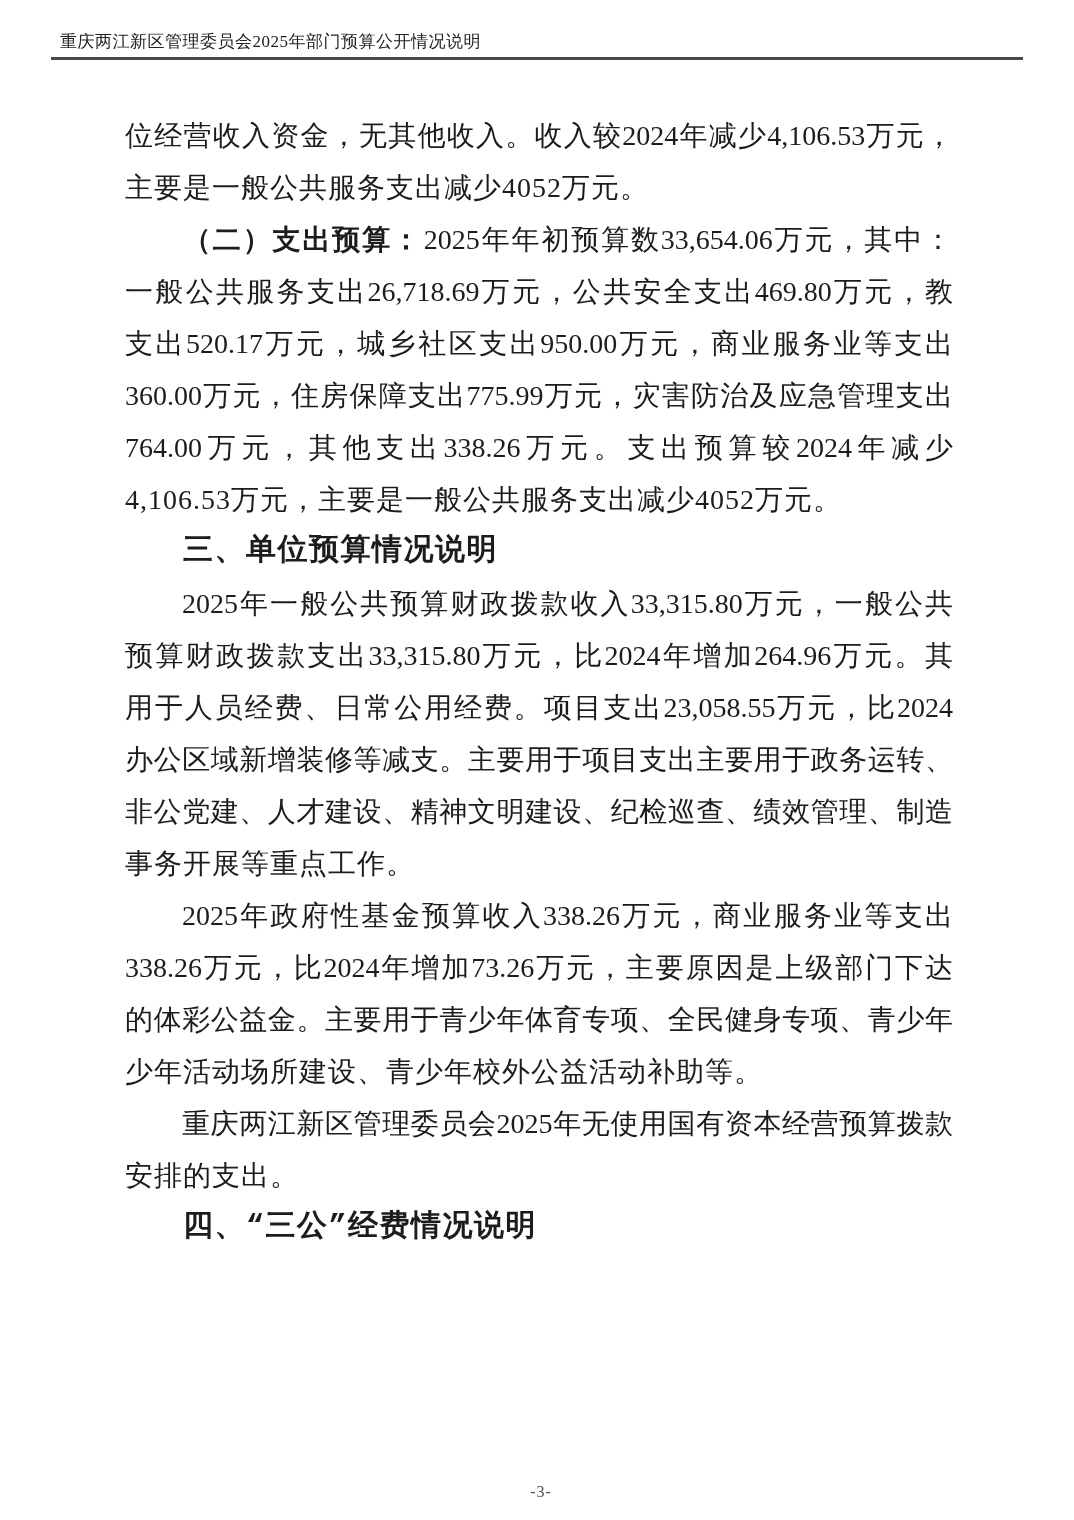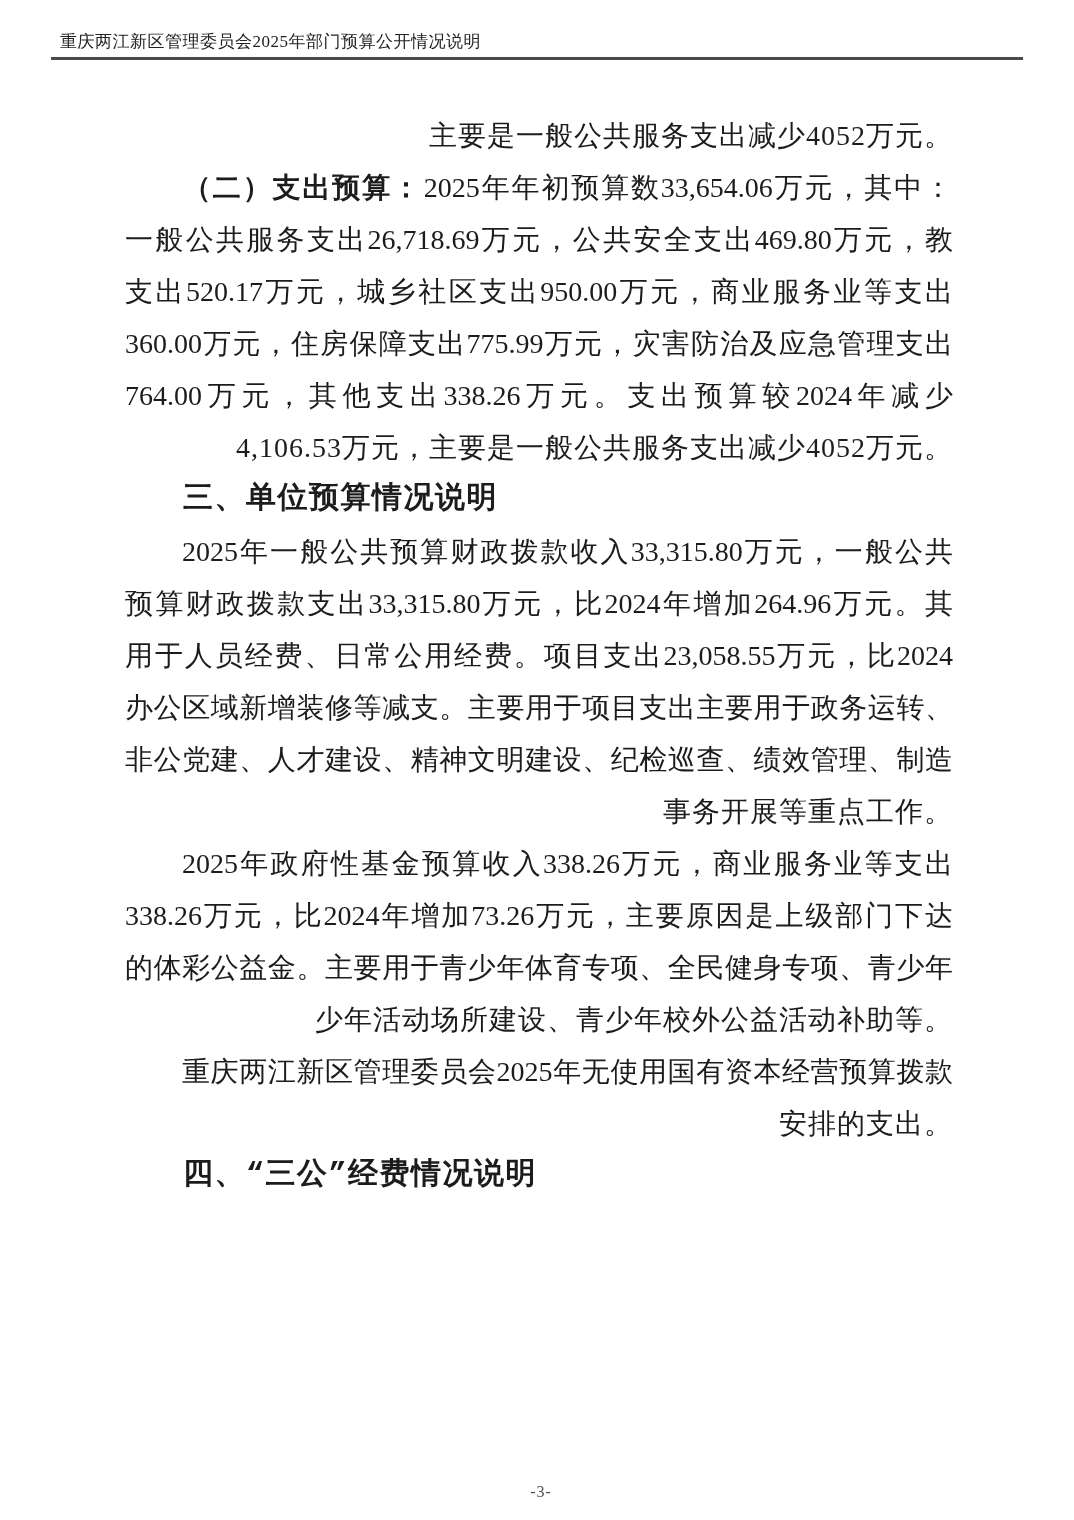--- a/index.html
+++ b/index.html
@@ -47,21 +47,21 @@
     line-height:51px;
     font-size:28px;
     white-space:nowrap;
   }
   .jl{
     text-align:justify;
     text-align-last:justify;
     white-space:normal;
   }
   .ll{
-    text-align:right;
+    text-align:left;
     letter-spacing:1px;
   }
   .indent{ text-indent:57px; }
   .b{ font-weight:700; }
   .heading{
     height:51px;
     line-height:51px;
     font-size:30px;
     font-weight:700;
     letter-spacing:1.5px;
@@ -82,20 +82,21 @@
 </head>
 <body>
 
 <div class="page">
   <div class="header">
     <span>重庆两江新区管理委员会2025年部门预算公开情况说明</span>
   </div>
   <div class="header-rule"></div>
 
   <div class="doc-body">
+      <div class="line jl">位经营收入资金，无其他收入。收入较2024年减少4,106.53万元，</div>
       <div class="line ll">主要是一般公共服务支出减少4052万元。</div>
       <div class="line jl indent"><span class="b">（二）支出预算：</span><span>2025年年初预算数33,654.06万元，其中：</span></div>
       <div class="line jl">一般公共服务支出26,718.69万元，公共安全支出469.80万元，教</div>
       <div class="line jl">支出520.17万元，城乡社区支出950.00万元，商业服务业等支出</div>
       <div class="line jl">360.00万元，住房保障支出775.99万元，灾害防治及应急管理支出</div>
       <div class="line jl">764.00万元，其他支出338.26万元。支出预算较2024年减少</div>
       <div class="line ll">4,106.53万元，主要是一般公共服务支出减少4052万元。</div>
       <div class="heading">三、单位预算情况说明</div>
       <div class="line jl indent">2025年一般公共预算财政拨款收入33,315.80万元，一般公共</div>
       <div class="line jl">预算财政拨款支出33,315.80万元，比2024年增加264.96万元。其</div>

